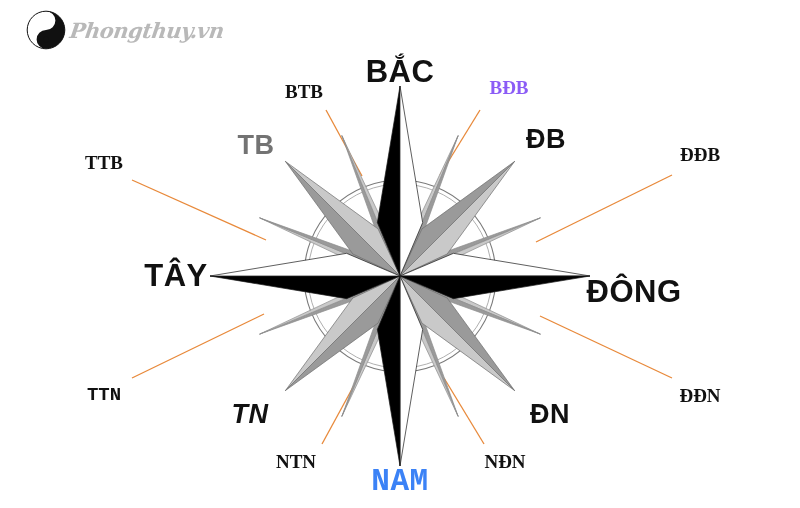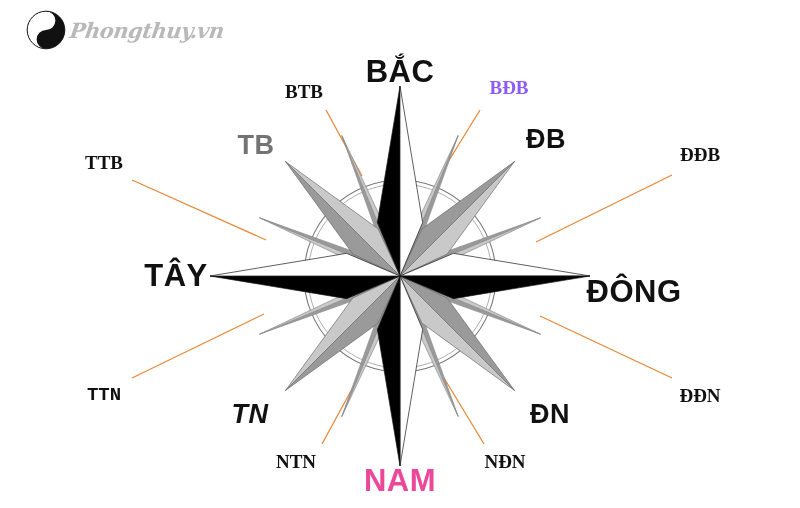--- a/index.html
+++ b/index.html
@@ -154,21 +154,21 @@
         <polygon points="400.00,466.00 377.34,329.39 400.00,276.00" fill="#000000" stroke="#1a1a1a" stroke-width="0.7"></polygon>
         <polygon points="210.00,276.00 346.61,298.66 400.00,276.00" fill="#000000" stroke="#1a1a1a" stroke-width="0.7"></polygon>
         <polygon points="210.00,276.00 346.61,253.34 400.00,276.00" fill="#ffffff" stroke="#1a1a1a" stroke-width="0.7"></polygon>
       </g>
 
   </svg>
 
   <div id="labels">
       <div class="label cardinal" style="left: 400px; top: 72px; color: rgb(17, 17, 17);">BẮC</div>
       <div class="label cardinal" style="left: 634px; top: 292px; color: rgb(17, 17, 17);">ĐÔNG</div>
-      <div class="label cardinal" style="left: 400px; top: 481px; color: #ec4899;">NAM</div>
+      <div class="label cardinal" style="left: 400px; top: 481px; color: #3b82f6; font-family: Liberation Mono, monospace;">NAM</div>
       <div class="label cardinal" style="left: 176px; top: 276px; color: rgb(17, 17, 17);">TÂY</div>
       <div class="label ordinal" style="left: 546px; top: 139px; color: rgb(17, 17, 17);">ĐB</div>
       <div class="label ordinal" style="left: 550px; top: 414px; color: rgb(17, 17, 17);">ĐN</div>
       <div class="label ordinal" style="left: 250px; top: 414px; color: rgb(17, 17, 17); font-style: italic;">TN</div>
       <div class="label ordinal" style="left: 256px; top: 139px; color: #737373; margin-top: 6px;">TB</div>
       <div class="label secondary" style="left: 509px; top: 88px; color: #8b5cf6;">BĐB</div>
       <div class="label secondary" style="left: 700px; top: 155px; color: rgb(17, 17, 17);">ĐĐB</div>
       <div class="label secondary" style="left: 700px; top: 396px; color: rgb(17, 17, 17);">ĐĐN</div>
       <div class="label secondary" style="left: 505px; top: 462px; color: rgb(17, 17, 17);">NĐN</div>
       <div class="label secondary" style="left: 296px; top: 462px; color: rgb(17, 17, 17); text-align: right;">NTN</div>

